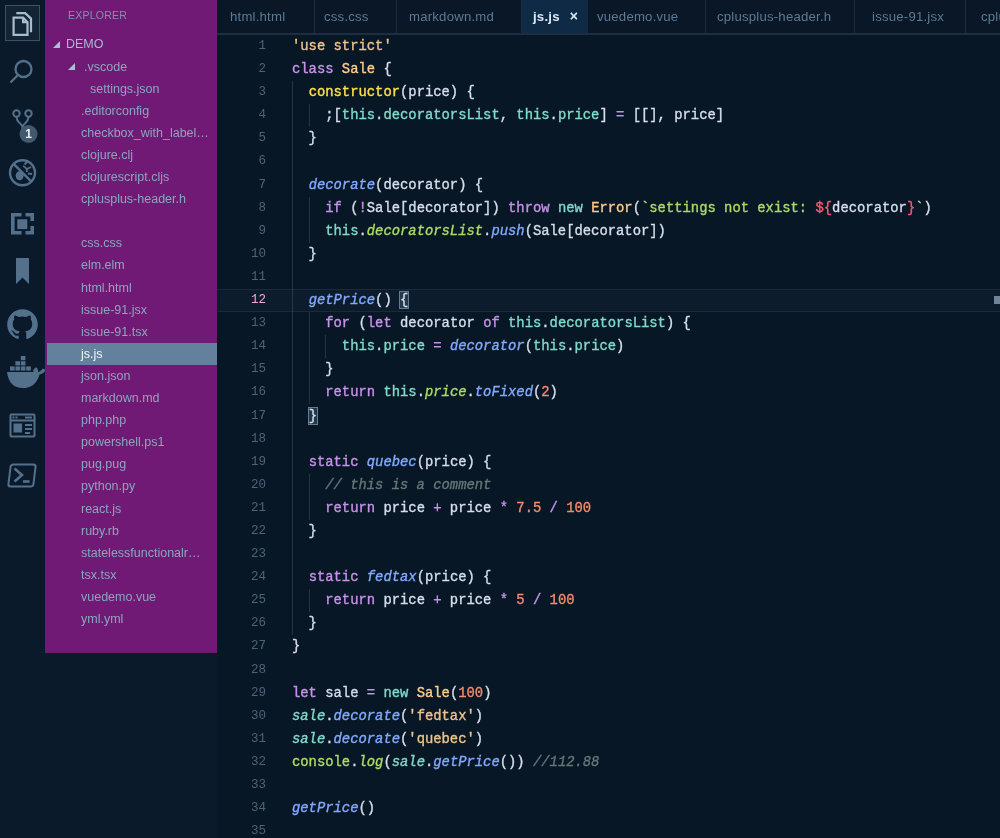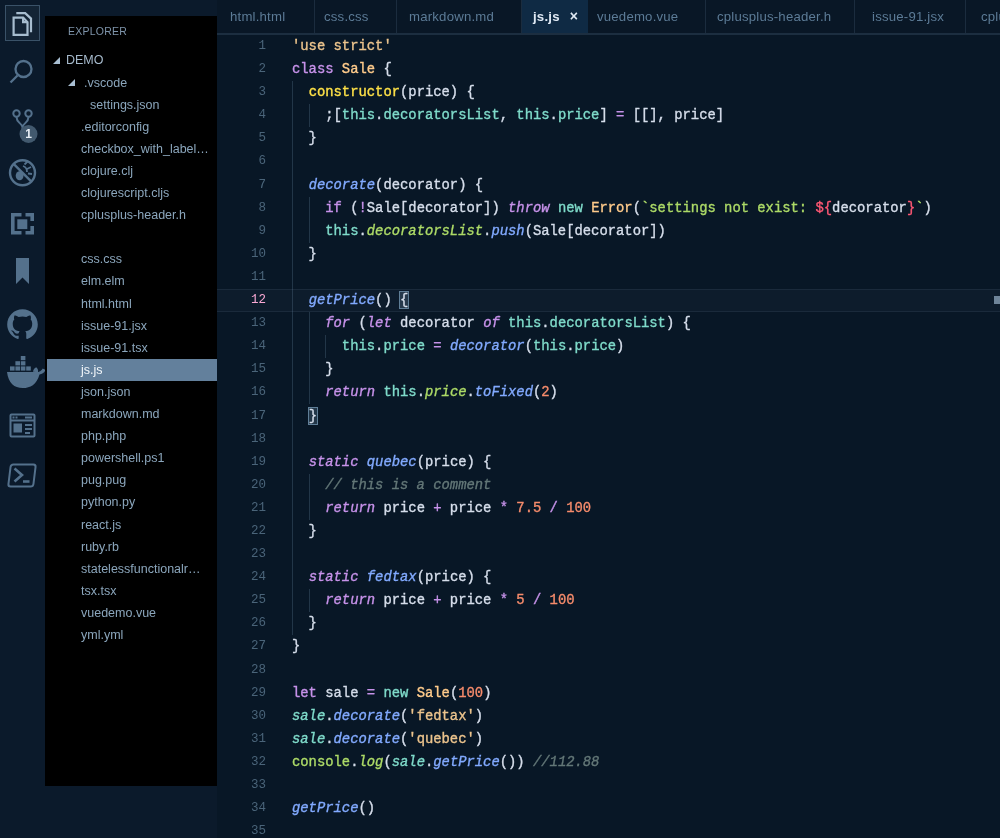--- a/index.html
+++ b/index.html
@@ -1,38 +1,38 @@
 <!DOCTYPE html>
 <html><head><meta charset="utf-8">
 <style>
 *{margin:0;padding:0;box-sizing:border-box}
 html,body{width:1000px;height:838px;overflow:hidden;background:#0b1a2b;
   font-family:"Liberation Sans",sans-serif}
 #root{position:relative;width:1000px;height:838px}
 .abar{position:absolute;left:0;top:0;width:45px;height:838px;background:#0b1a2b}
-.sbar{position:absolute;left:45px;top:16px;width:172px;height:770px;background:#000000}
+.sbar{position:absolute;left:45px;top:0;width:172px;height:653px;background:#701a75}
 .main{position:absolute;left:217px;top:0;width:783px;height:838px;background:#081726}
 .sbtitle{position:absolute;left:23px;top:9px;font-size:10.5px;letter-spacing:0.25px;color:#7e94aa}
 .row{position:absolute;left:0;width:172px;height:22.1px;line-height:22.1px;
   font-size:12.5px;color:#8ba6bc;white-space:nowrap;overflow:hidden}
 .row .lbl{position:absolute;top:0}
 .tw{position:absolute;width:0;height:0;border-bottom:7px solid #a9bfd2;
   border-left:7px solid transparent;top:7.5px}
 .sel{position:absolute;left:2px;right:0;height:22.4px;background:#63809c}
 .tabs{position:absolute;left:0;top:0;width:783px;height:33px;background:#091726;white-space:nowrap;font-size:0}
 .tab{display:inline-block;height:33px;line-height:33px;font-size:13.2px;letter-spacing:0.2px;color:#5c7b96;
   border-right:1px solid #1b2c3e;overflow:hidden;vertical-align:top}
 .tab.act{background:#0f2a44;color:#dfe9f4;font-weight:bold;border-right:none}
 .band{position:absolute;left:0;top:33px;width:783px;height:2px;background:#1c2e40}
 .gutter{position:absolute;left:0;top:35px;width:49px;text-align:right;
   font-family:"Liberation Mono",monospace;font-size:12.5px;line-height:23.09px;color:#4a6479}
 .gutter .cur{color:#f9a8d4}
 pre.code{position:absolute;left:75px;top:35px;-webkit-text-stroke:0.35px;font-family:"Liberation Mono",monospace;
   font-size:13.85px;line-height:23.09px;color:#d6deeb;white-space:pre}
-.m{color:#c792ea}.mi{color:#c792ea;font-style:italic}
+.m{color:#c792ea}.mi{color:#c792ea;}
 .b{color:#fde047}.bi{color:#82aaff;font-style:italic}
 .t{color:#7fdbca}.ti{color:#7fdbca;font-style:italic}
 .o{color:#ffcb8b}
 .s{color:#ecc48d}
 .g{color:#addb67}.gi{color:#addb67;font-style:italic}
 .r{color:#ff5874}
 .n{color:#f78c6c}
 .c{color:#637777;font-style:italic}
 .bx{outline:1px solid #5f7e97;background:rgba(95,126,153,0.3)}
 .guide{position:absolute;width:1px;background:rgba(95,126,153,0.3)}

